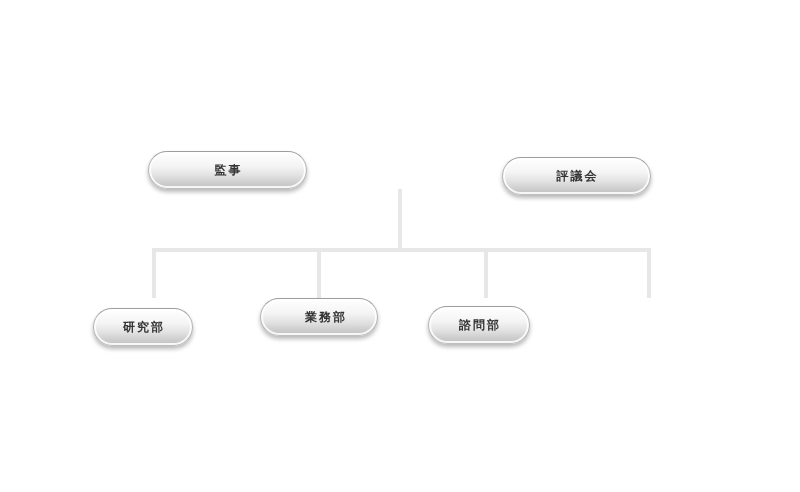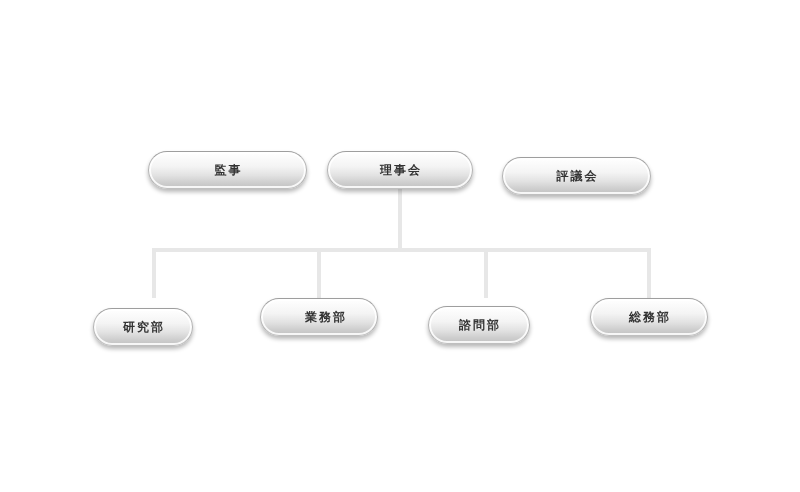--- a/index.html
+++ b/index.html
@@ -66,25 +66,23 @@
 
   <div class="conn conn-stem"></div>
   <div class="conn conn-hbar"></div>
   <div class="conn conn-drop1"></div>
   <div class="conn conn-drop2"></div>
   <div class="conn conn-drop3"></div>
   <div class="conn conn-drop4"></div>
 
   <div class="node node-kanji">監事</div>
 
-  <div class="node node-board">理事会</div>
 
   <div class="node node-council">評議会</div>
 
   <div class="node node-research">研究部</div>
 
   <div class="node node-ops">業務部</div>
 
   <div class="node node-advisory">諮問部</div>
 
-  <div class="node node-general">総務部</div>
 
 </div>
 
 </body></html>

